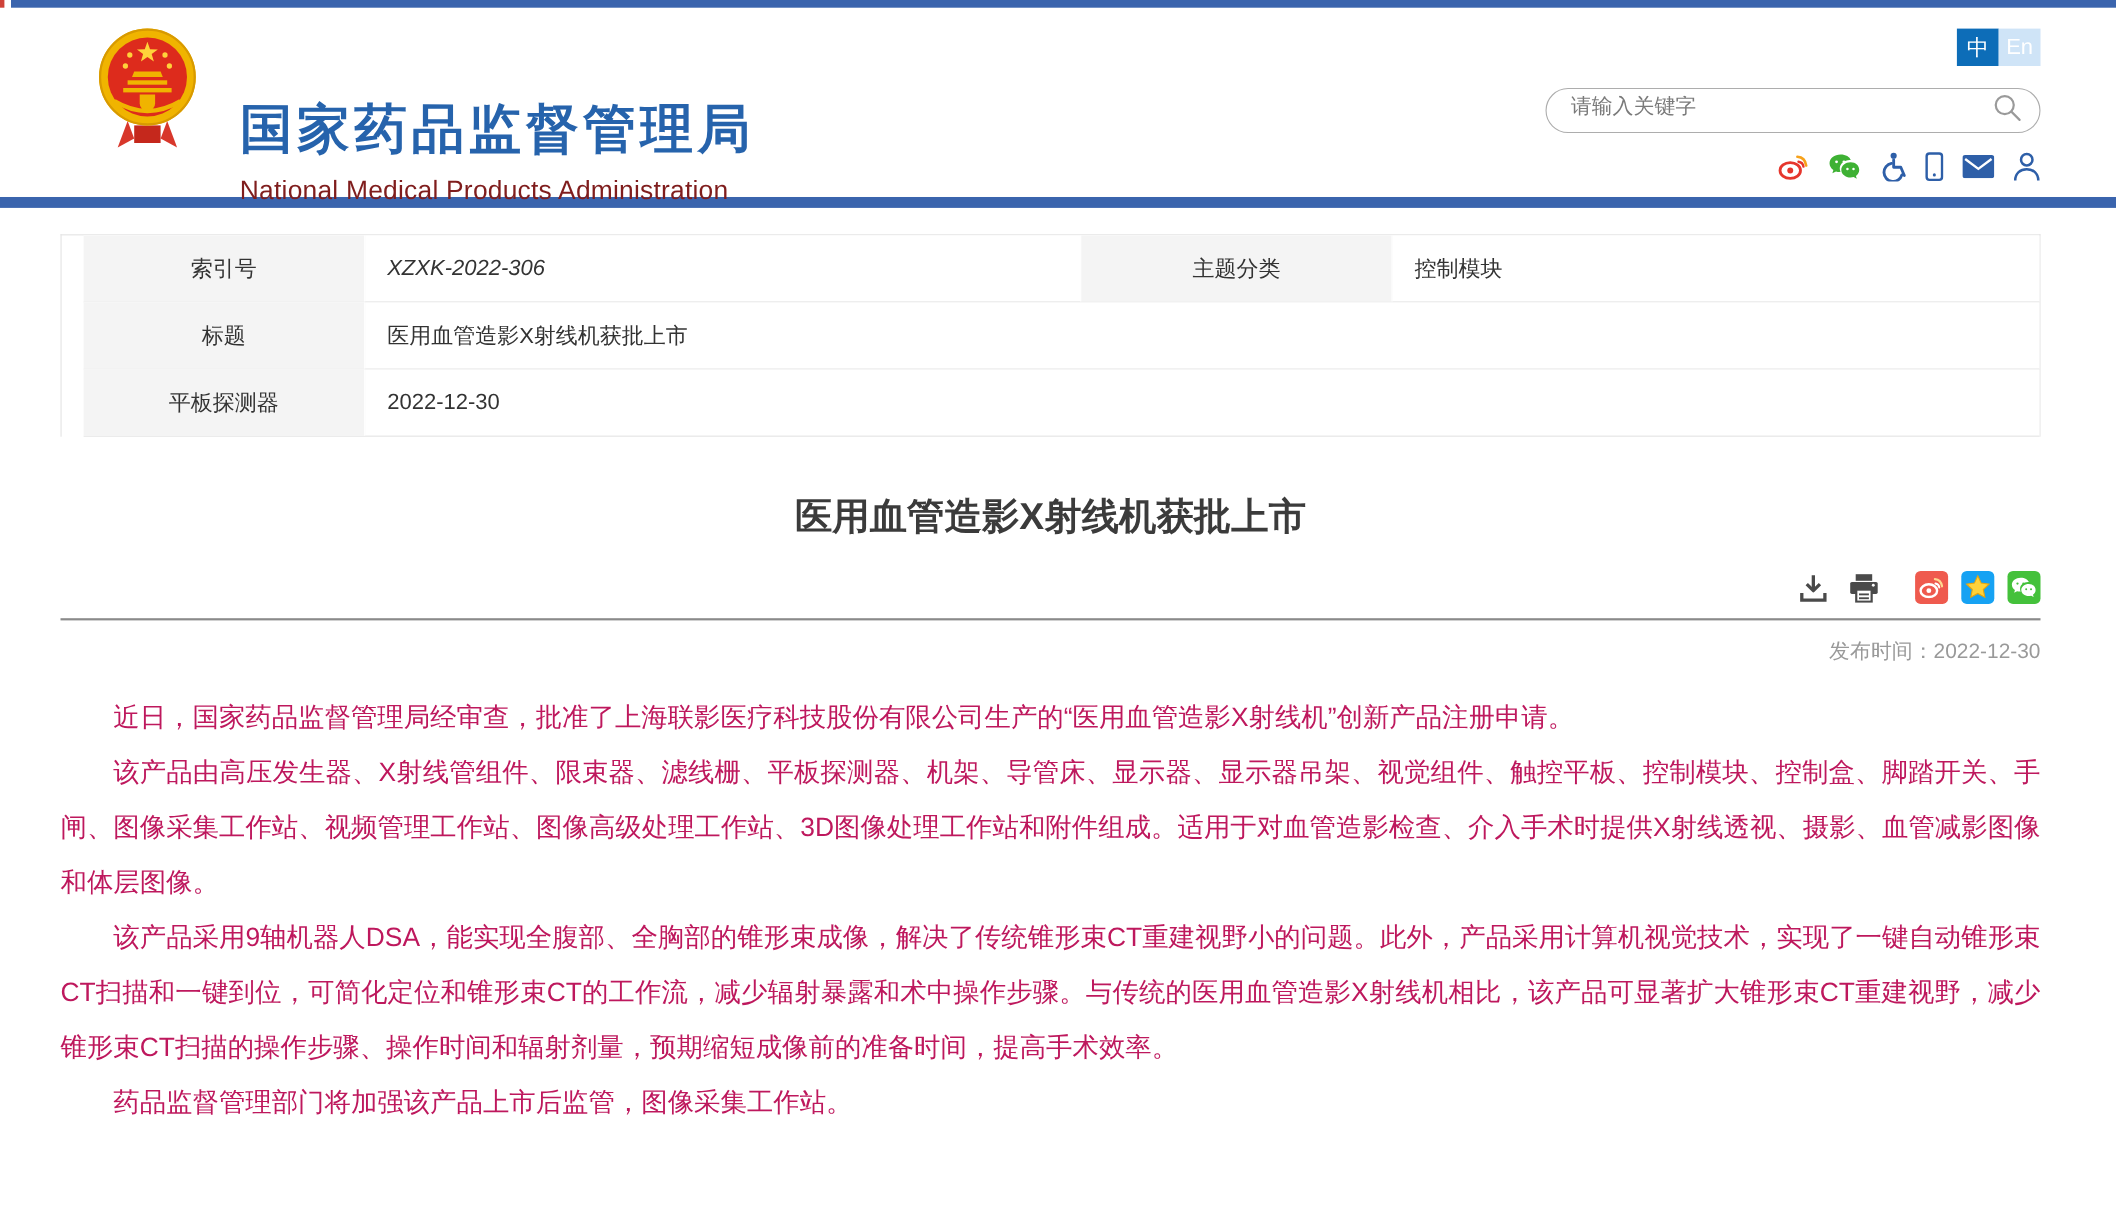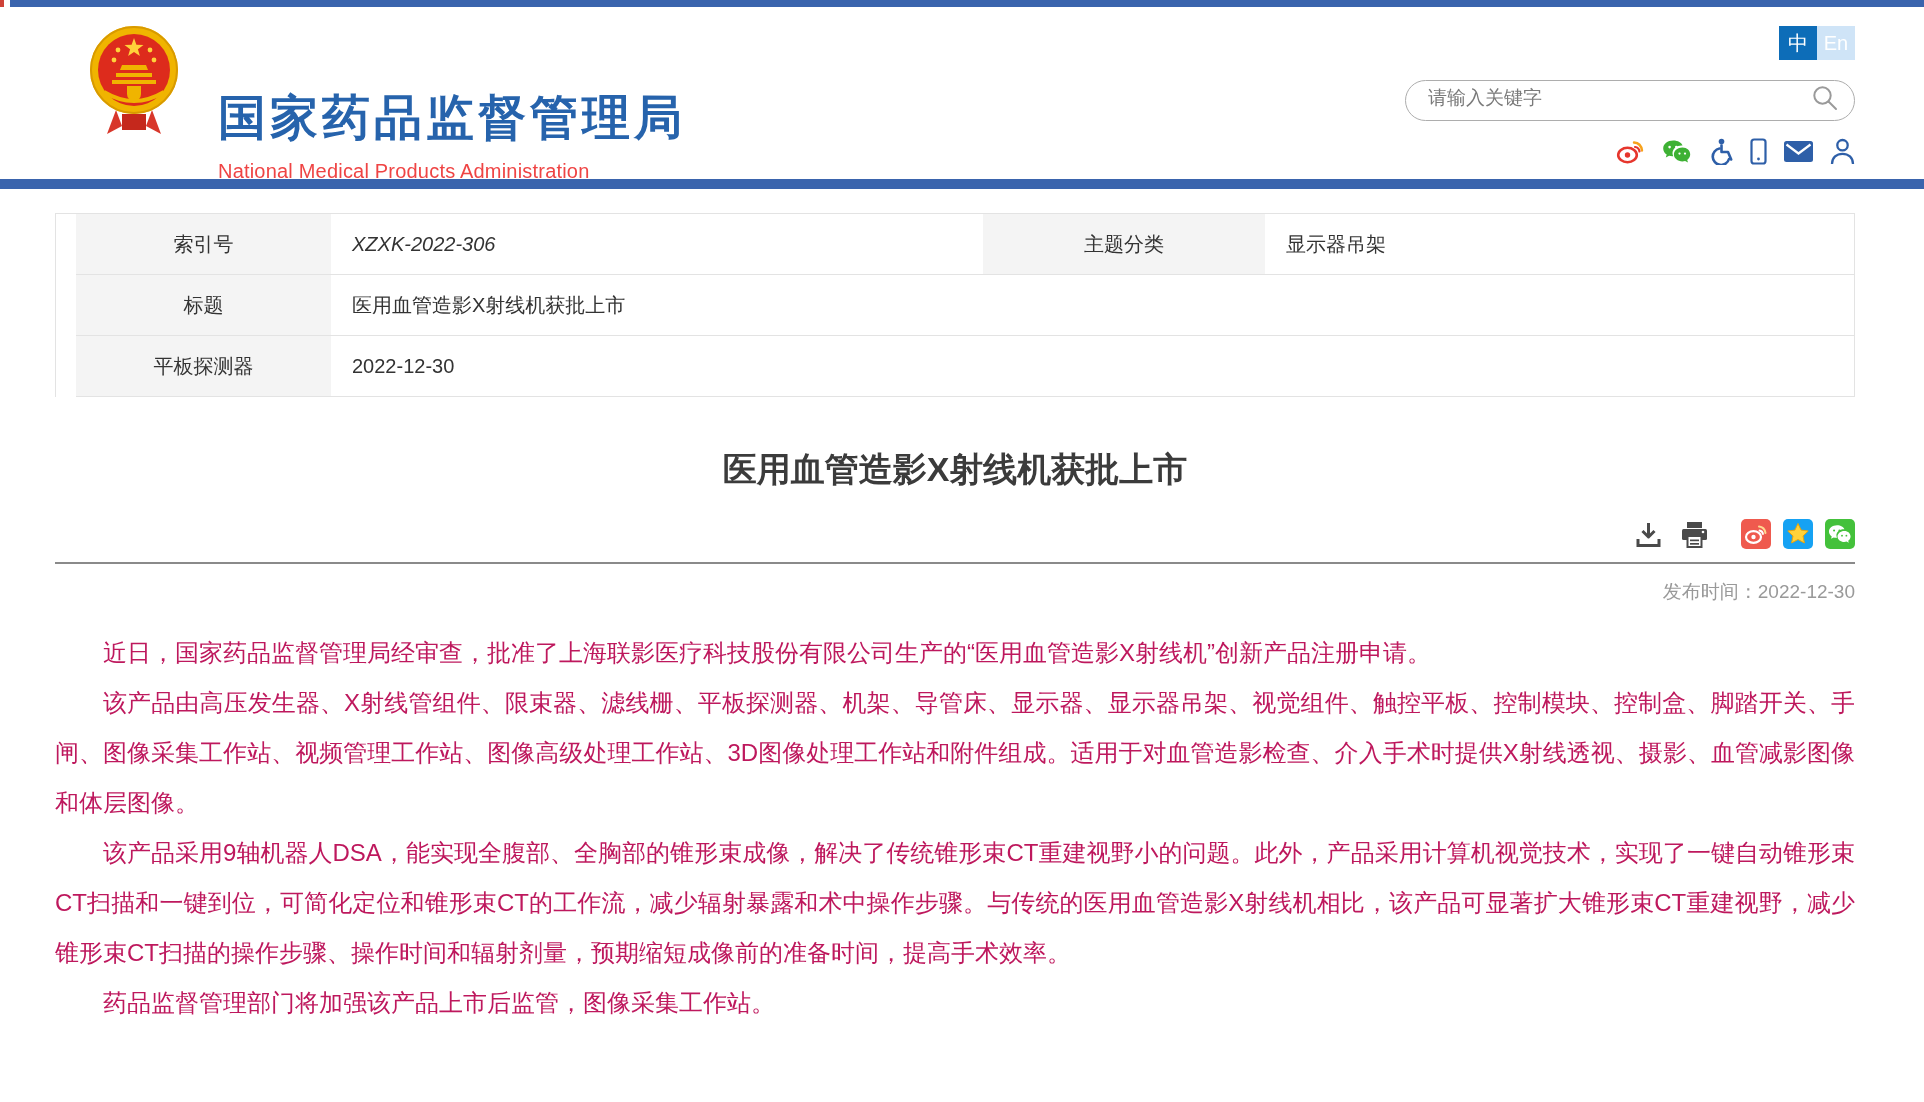--- a/index.html
+++ b/index.html
@@ -12,21 +12,21 @@
   
   .topbar { position:relative; height:8px; background:#fff; }
   .topbar-blue { position:absolute; left:10px; right:0; top:0; height:7px; background:#3a64ad; }
   .topbar-red  { position:absolute; left:0; top:0; width:4px; height:7px; background:#cf4238; }
 
   
   .header { position:relative; height:171px; background:#fff; }
   .emblem { position:absolute; left:88px; top:12px; }
   .brand { position:absolute; left:218px; top:32px;margin-top:46px; }
   .brand-cn { font-size:48px; font-weight:bold; color:#2663ac; letter-spacing:4px; }
-  .brand-en { font-size:20px; color:#ef4444; margin-top:10px; letter-spacing:0.2px; }
+  .brand-en { font-size:24px; color:#7f1d1d; margin-top:10px; letter-spacing:0.2px; }
 
   .header-right { position:absolute; right:69px; top:18px; width:450px; }
   .lang-toggle { display:flex; justify-content:flex-end; }
   .lang-btn { width:38px; height:34px; display:flex; align-items:center; justify-content:center;
               font-size:20px; color:#fff; cursor:pointer; }
   .lang-zh { background:#0d6db8; }
   .lang-en { background:#cfe4f7; }
 
   .search-box { margin-top:20px; width:450px; height:41px; border:1px solid #adadad;
                 border-radius:21px; display:flex; align-items:center; padding:0 16px 6px 22px; background:#fff; }
@@ -174,21 +174,21 @@
 
 <div class="blue-divider"></div>
 
 <div class="container">
 
   <div class="info-table">
     <div class="t-row">
       <div class="t-cell t-label w1">索引号</div>
       <div class="t-cell t-value w1">XZXK-2022-306</div>
       <div class="t-cell t-label w2">主题分类</div>
-      <div class="t-cell t-value grow">显示器吊架</div>
+      <div class="t-cell t-value grow">控制模块</div>
     </div>
     <div class="t-row">
       <div class="t-cell t-label w1">标题</div>
       <div class="t-cell t-value grow">医用血管造影X射线机获批上市</div>
     </div>
     <div class="t-row">
       <div class="t-cell t-label w1">平板探测器</div>
       <div class="t-cell t-value grow">2022-12-30</div>
     </div>
   </div>

